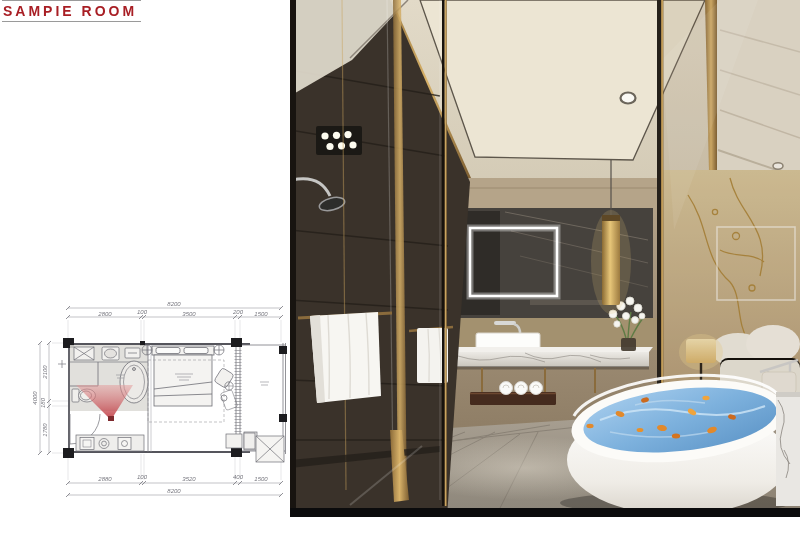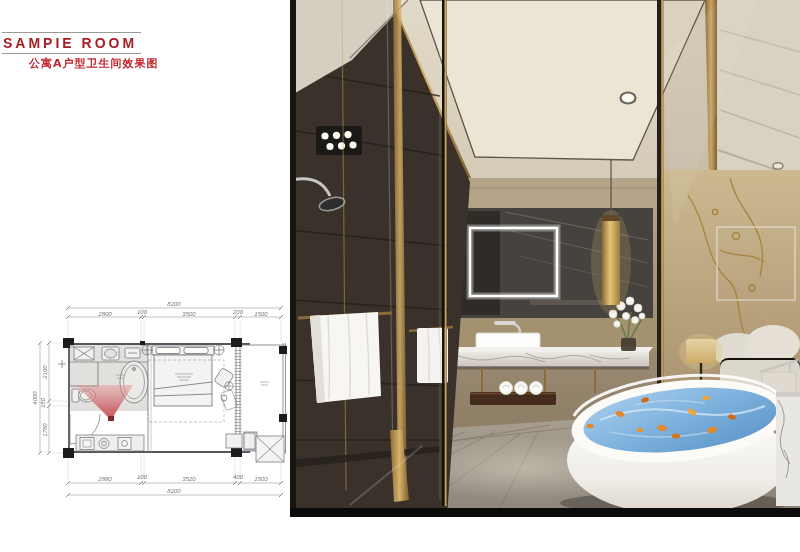--- a/index.html
+++ b/index.html
@@ -1,34 +1,33 @@
 <!DOCTYPE html>
 <html><head>
 <meta charset="utf-8">
 <style>
   html,body{margin:0;padding:0;}
   body{width:800px;height:552px;position:relative;background:#ffffff;overflow:hidden;
        font-family:"Liberation Sans",sans-serif;}
-  .logo-block{position:absolute;left:2px;top:32px;width:170px;}
+  .logo-block{position:absolute;left:2px;top:0;width:170px;}
   .logo-title{display:inline-block;font-size:14px;font-weight:bold;letter-spacing:3px;
     color:#a81e24;border-top:1px solid #9a9a9a;border-bottom:1px solid #9a9a9a;
     padding:2px 4px 2px 1px;white-space:nowrap;}
   .logo-sub{margin:2px 0 0 27px;font-size:11px;font-weight:bold;color:#c1272d;
     letter-spacing:1px;white-space:nowrap;font-family:"DejaVu Sans",sans-serif;}
   .plan-wrap{position:absolute;left:28px;top:286px;width:262px;height:232px;}
   .photo-wrap{position:absolute;left:290px;top:0;width:510px;height:517px;}
   svg{display:block;}
   text.dim{font-size:6px;font-style:italic;fill:#76767e;font-family:"Liberation Sans",sans-serif;}
 </style>
 </head>
 <body>
 
 <div class="logo-block">
   <div class="logo-title">SAMPIE ROOM</div>
-  <div class="logo-sub">公寓A户型卫生间效果图</div>
 </div>
 
 <div class="plan-wrap">
 <svg width="262" height="232" viewBox="0 0 262 232">
   <defs>
     <linearGradient id="cone" x1="0" y1="0" x2="0" y2="1">
       <stop offset="0" stop-color="#e49a9a" stop-opacity="0.5"></stop>
       <stop offset="1" stop-color="#b8262f" stop-opacity="0.85"></stop>
     </linearGradient>
   </defs>

